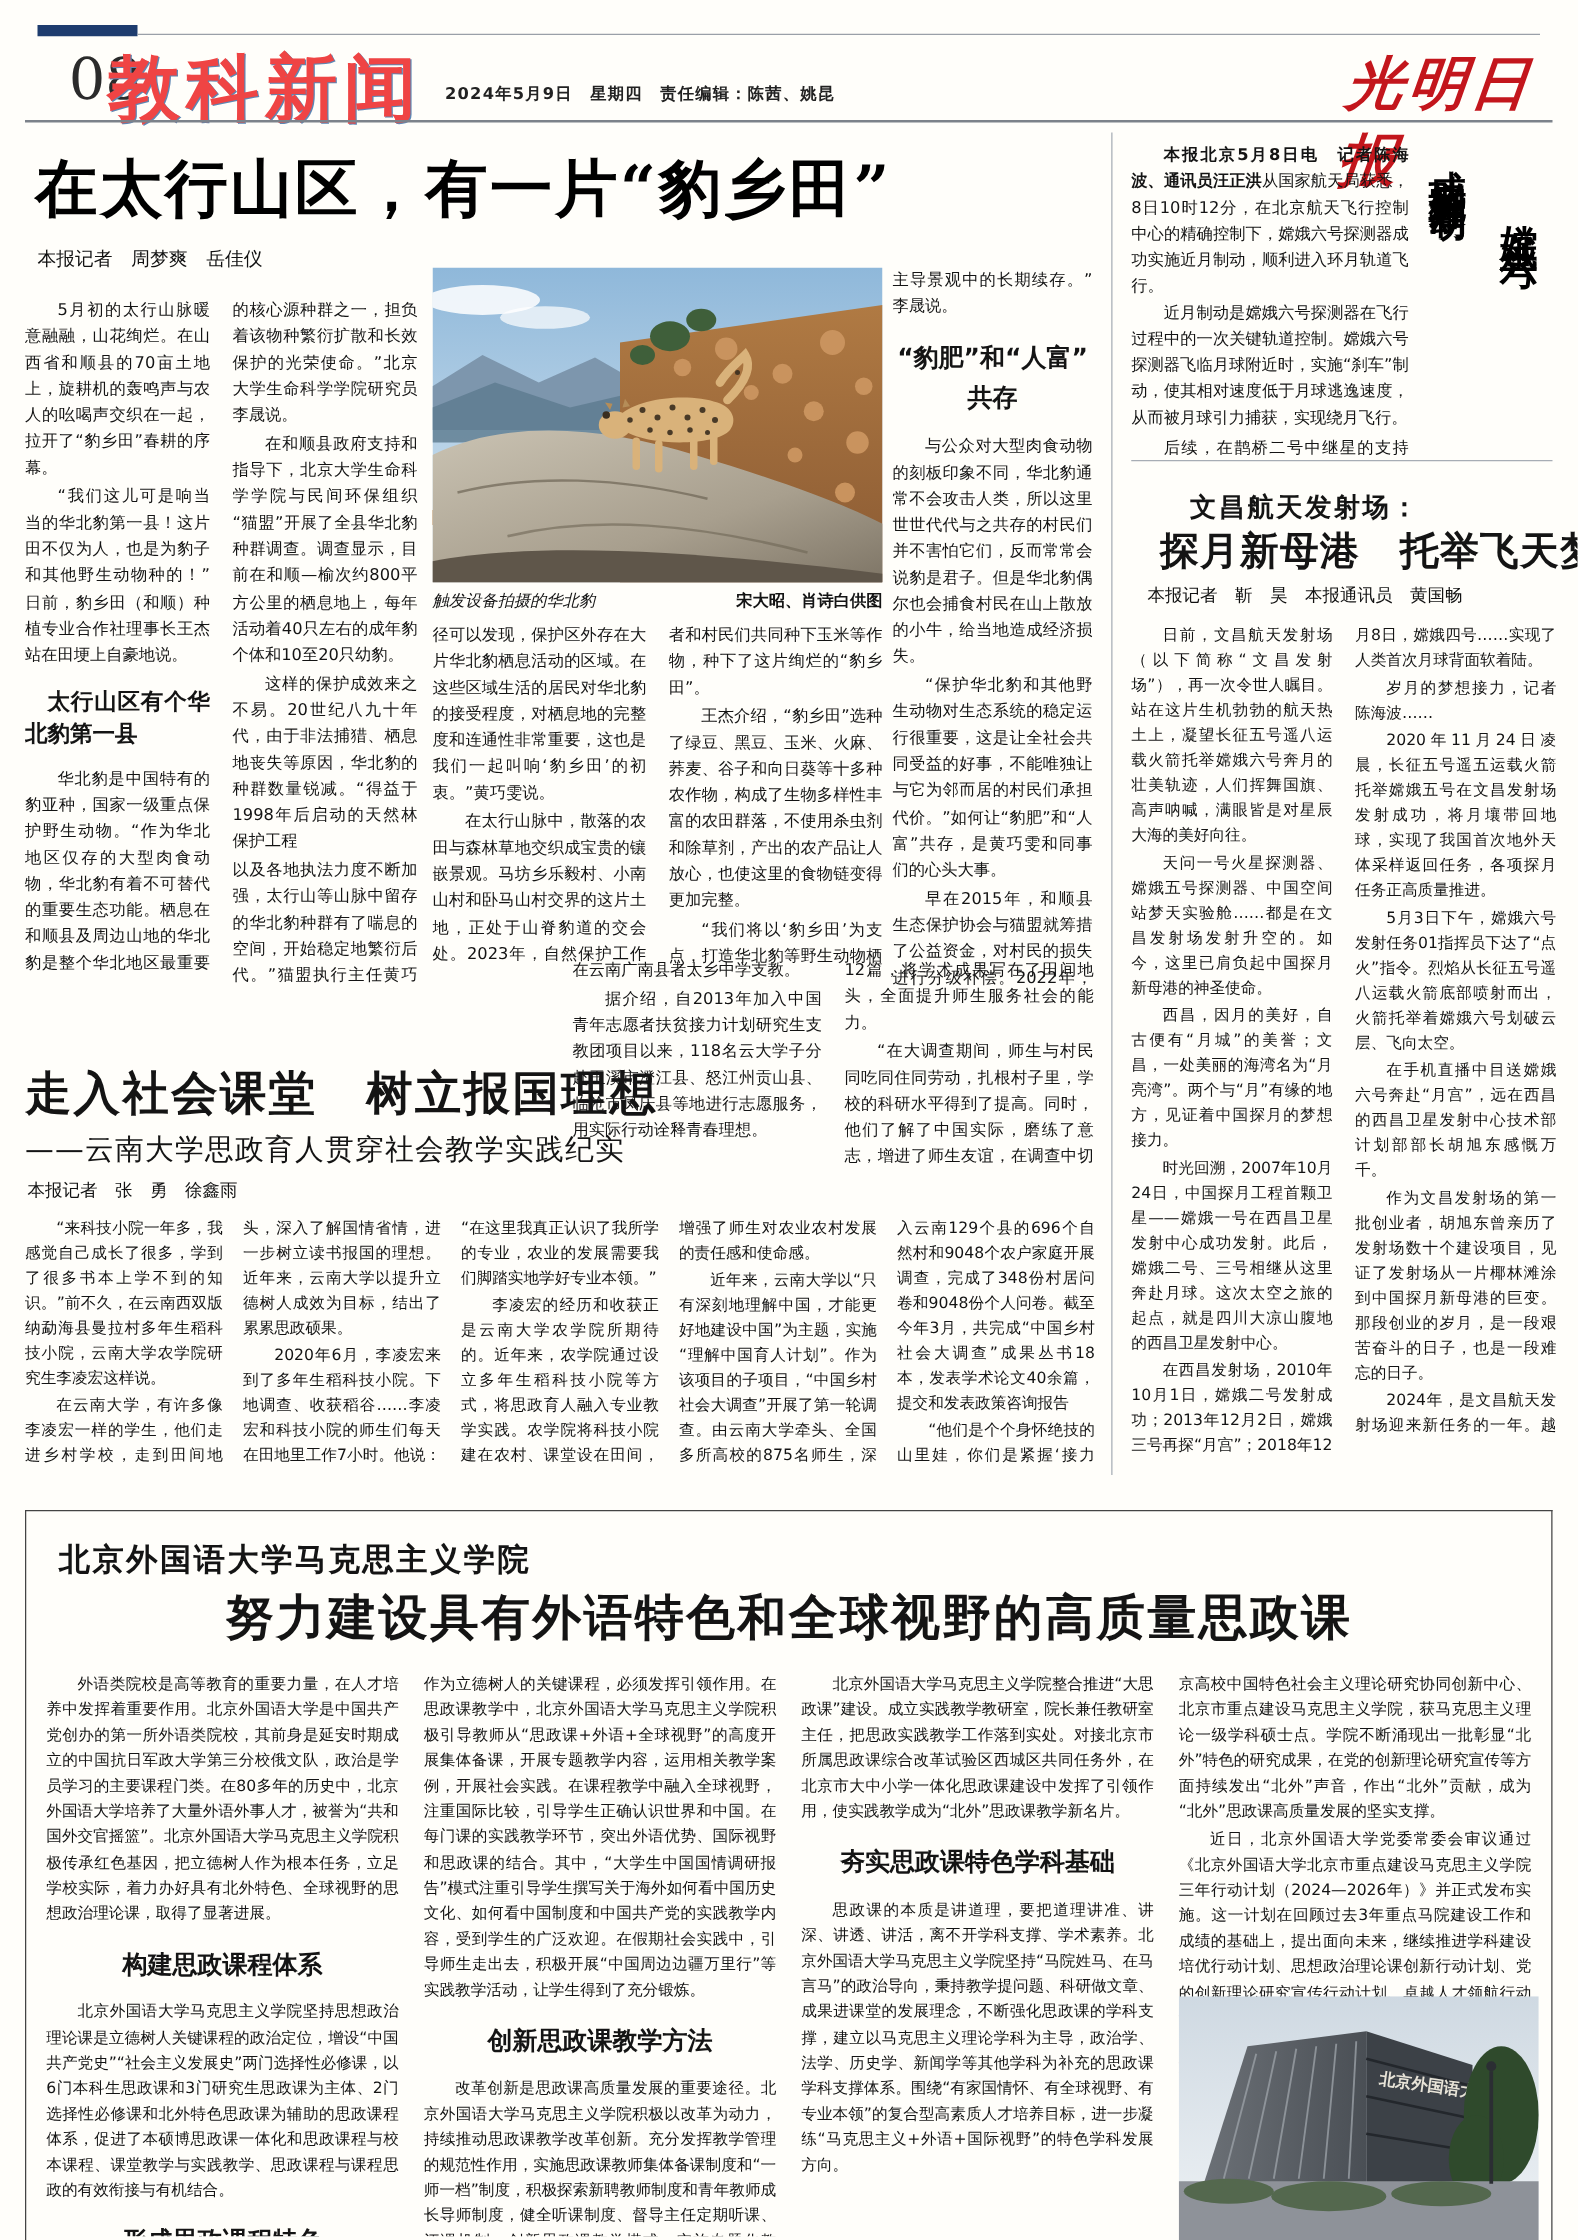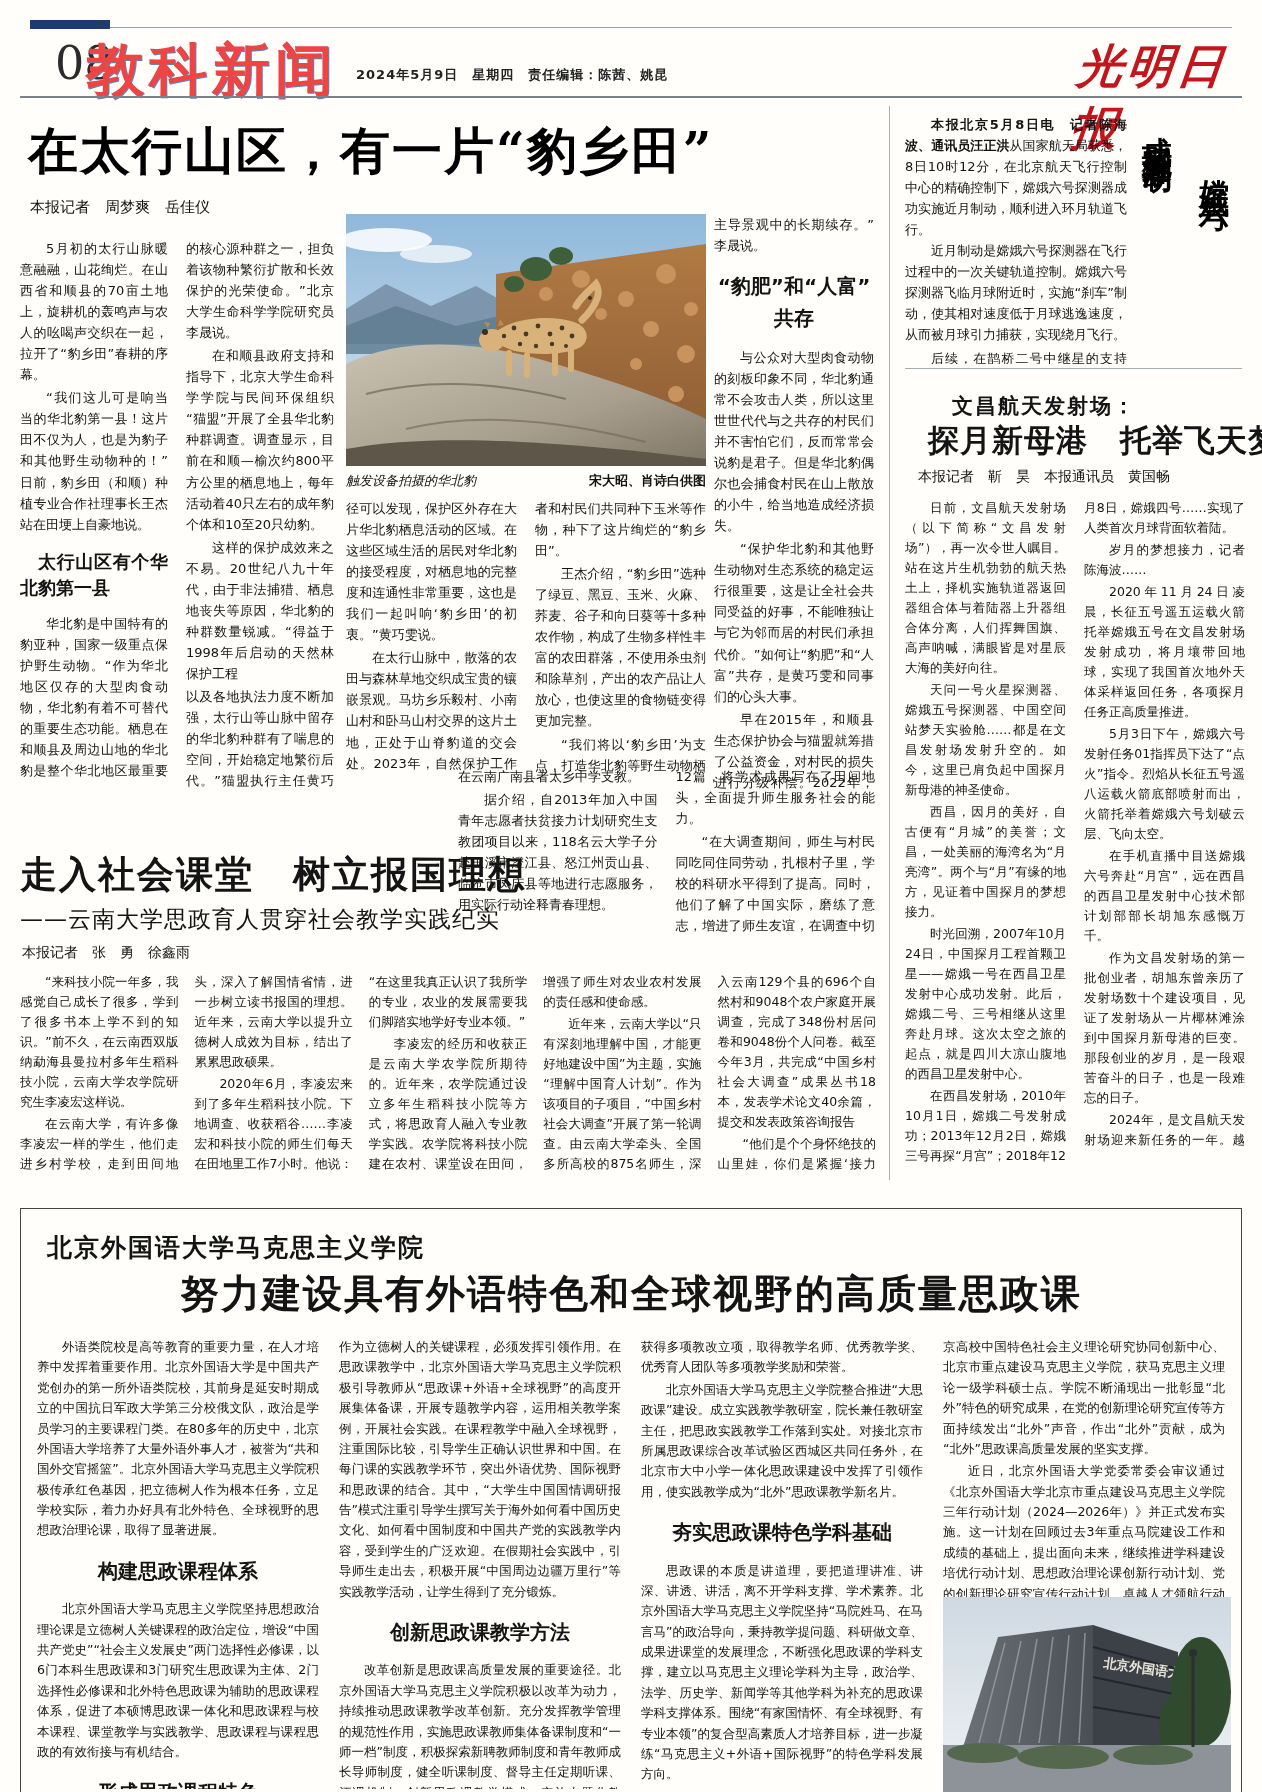--- a/index.html
+++ b/index.html
@@ -192,21 +192,21 @@
   <div class="v-main">成功实施近月制动</div>
 </div>
 
 <div class="abs hrule" style="left:905px;top:368px;width:337px;"></div>
 
 <div class="abs wc-kicker" style="left:952px;top:392px;">文昌航天发射场：</div>
 <div class="abs wc-headline" style="left:928px;top:420px;">探月新母港　托举飞天梦</div>
 <div class="abs byline" style="left:918px;top:468px;font-size:14px;">本报记者　靳　昊　本报通讯员　黄国畅</div>
 <div class="abs flow-sm cols2" style="left:905px;top:498px;width:340px;height:682px;">
 
-<div class="para">日前，文昌航天发射场（以下简称“文昌发射场”），再一次令世人瞩目。站在这片生机勃勃的航天热土上，择机实施轨道器返回器组合体与着陆器上升器组合体分离，人们挥舞国旗、高声呐喊，满眼皆是对星辰大海的美好向往。</div>
+<div class="para">日前，文昌航天发射场（以下简称“文昌发射场”），再一次令世人瞩目。站在这片生机勃勃的航天热土上，凝望长征五号遥八运载火箭托举嫦娥六号奔月的壮美轨迹，人们挥舞国旗、高声呐喊，满眼皆是对星辰大海的美好向往。</div>
     <div class="para">天问一号火星探测器、嫦娥五号探测器、中国空间站梦天实验舱……都是在文昌发射场发射升空的。如今，这里已肩负起中国探月新母港的神圣使命。</div>
     <div class="para">西昌，因月的美好，自古便有“月城”的美誉；文昌，一处美丽的海湾名为“月亮湾”。两个与“月”有缘的地方，见证着中国探月的梦想接力。</div>
     <div class="para">时光回溯，2007年10月24日，中国探月工程首颗卫星——嫦娥一号在西昌卫星发射中心成功发射。此后，嫦娥二号、三号相继从这里奔赴月球。这次太空之旅的起点，就是四川大凉山腹地的西昌卫星发射中心。</div>
     <div class="para">在西昌发射场，2010年10月1日，嫦娥二号发射成功；2013年12月2日，嫦娥三号再探“月宫”；2018年12月8日，嫦娥四号……实现了人类首次月球背面软着陆。</div>
     <div class="para">岁月的梦想接力，记者陈海波……</div>
     <div class="para">2020年11月24日凌晨，长征五号遥五运载火箭托举嫦娥五号在文昌发射场发射成功，将月壤带回地球，实现了我国首次地外天体采样返回任务，各项探月任务正高质量推进。</div>
     <div class="para">5月3日下午，嫦娥六号发射任务01指挥员下达了“点火”指令。烈焰从长征五号遥八运载火箭底部喷射而出，火箭托举着嫦娥六号划破云层、飞向太空。</div>
     <div class="para">在手机直播中目送嫦娥六号奔赴“月宫”，远在西昌的西昌卫星发射中心技术部计划部部长胡旭东感慨万千。</div>
     <div class="para">作为文昌发射场的第一批创业者，胡旭东曾亲历了发射场数十个建设项目，见证了发射场从一片椰林滩涂到中国探月新母港的巨变。那段创业的岁月，是一段艰苦奋斗的日子，也是一段难忘的日子。</div>
     <div class="para">2024年，是文昌航天发射场迎来新任务的一年。越发密集的航天发射任务，给发射场带来了新的挑战。</div>
@@ -244,21 +244,20 @@
       <div class="crosshead-c">形成思政课程特色</div>
     </div>
   <div class="bw-col" style="left:318px;top:128px;">
 
   <div class="para-cont">作为立德树人的关键课程，必须发挥引领作用。在思政课教学中，北京外国语大学马克思主义学院积极引导教师从“思政课+外语+全球视野”的高度开展集体备课，开展专题教学内容，运用相关教学案例，开展社会实践。在课程教学中融入全球视野，注重国际比较，引导学生正确认识世界和中国。在每门课的实践教学环节，突出外语优势、国际视野和思政课的结合。其中，“大学生中国国情调研报告”模式注重引导学生撰写关于海外如何看中国历史文化、如何看中国制度和中国共产党的实践教学内容，受到学生的广泛欢迎。在假期社会实践中，引导师生走出去，积极开展“中国周边边疆万里行”等实践教学活动，让学生得到了充分锻炼。</div>
       <div class="crosshead-c">创新思政课教学方法</div>
       <div class="para">改革创新是思政课高质量发展的重要途径。北京外国语大学马克思主义学院积极以改革为动力，持续推动思政课教学改革创新。充分发挥教学管理的规范性作用，实施思政课教师集体备课制度和“一师一档”制度，积极探索新聘教师制度和青年教师成长导师制度，健全听课制度、督导主任定期听课、评课机制。创新思政课教学模式，实施专题化教学，采用专题化教学设计、专题化师资、专题化讲授、专题化考核一体化，广泛运用案例教学、问题链式教学法、小组讨论教学法，积极提升思政课教学质量。思政课教师和团队先后</div>
     </div>
   <div class="bw-col" style="left:620px;top:128px;">
 
-  <div class="para-cont">获得多项教改立项，取得教学名师、优秀教学奖、优秀育人团队等多项教学奖励和荣誉。</div>
       <div class="para">北京外国语大学马克思主义学院整合推进“大思政课”建设。成立实践教学教研室，院长兼任教研室主任，把思政实践教学工作落到实处。对接北京市所属思政课综合改革试验区西城区共同任务外，在北京市大中小学一体化思政课建设中发挥了引领作用，使实践教学成为“北外”思政课教学新名片。</div>
       <div class="crosshead-c">夯实思政课特色学科基础</div>
       <div class="para">思政课的本质是讲道理，要把道理讲准、讲深、讲透、讲活，离不开学科支撑、学术素养。北京外国语大学马克思主义学院坚持“马院姓马、在马言马”的政治导向，秉持教学提问题、科研做文章、成果进课堂的发展理念，不断强化思政课的学科支撑，建立以马克思主义理论学科为主导，政治学、法学、历史学、新闻学等其他学科为补充的思政课学科支撑体系。围绕“有家国情怀、有全球视野、有专业本领”的复合型高素质人才培养目标，进一步凝练“马克思主义+外语+国际视野”的特色学科发展方向。</div>
     </div>
   <div class="bw-col" style="left:922px;top:128px;">
 
   <div class="para-cont">京高校中国特色社会主义理论研究协同创新中心、北京市重点建设马克思主义学院，获马克思主义理论一级学科硕士点。学院不断涌现出一批彰显“北外”特色的研究成果，在党的创新理论研究宣传等方面持续发出“北外”声音，作出“北外”贡献，成为“北外”思政课高质量发展的坚实支撑。</div>
       <div class="para">近日，北京外国语大学党委常委会审议通过《北京外国语大学北京市重点建设马克思主义学院三年行动计划（2024—2026年）》并正式发布实施。这一计划在回顾过去3年重点马院建设工作和成绩的基础上，提出面向未来，继续推进学科建设培优行动计划、思想政治理论课创新行动计划、党的创新理论研究宣传行动计划、卓越人才领航行动计划。这一行动计划的通过和实施将会为马克思主义学院的发展提供新机遇，也必将为学院思政课实现高质量发展注入新活力。</div>
     </div>
 

